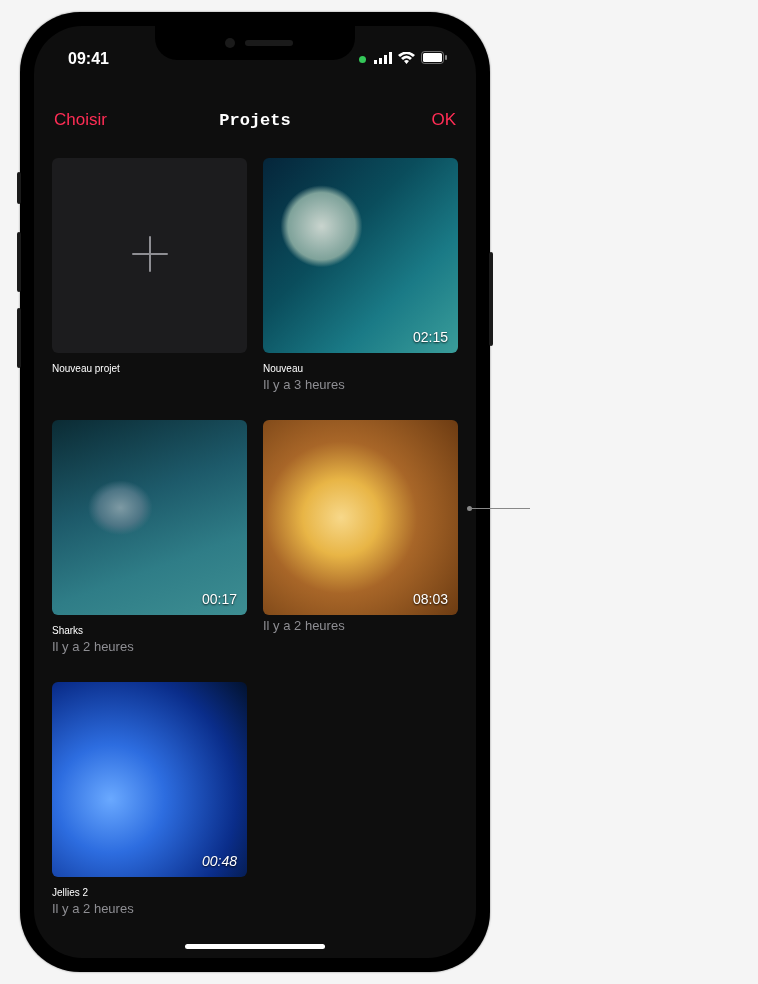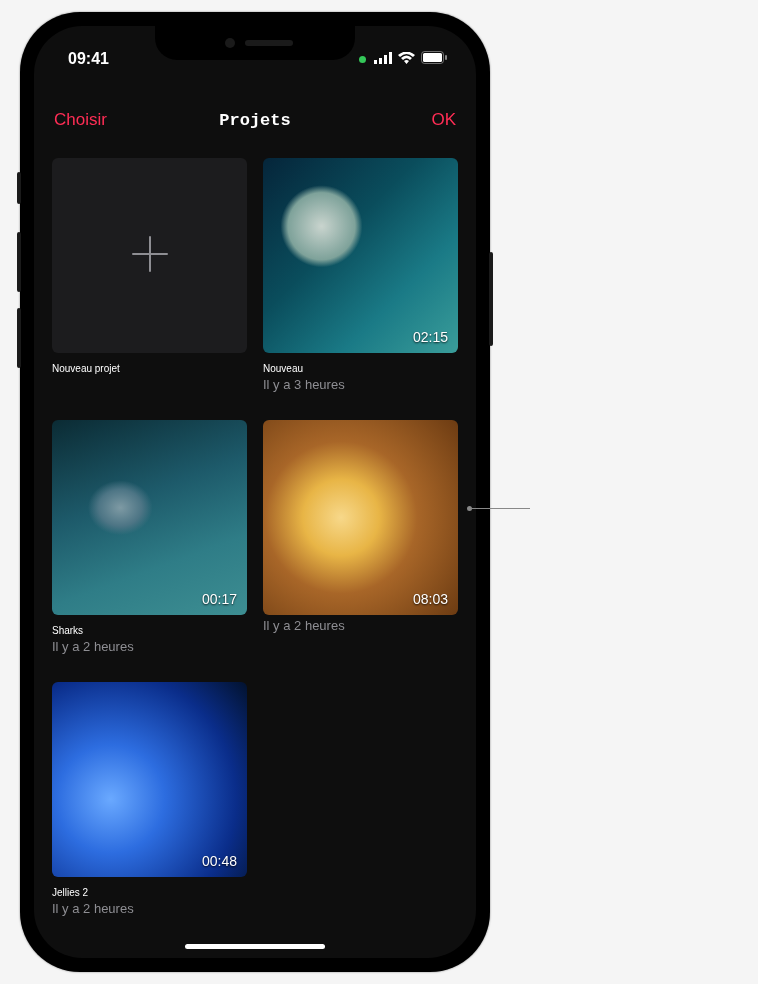--- a/index.html
+++ b/index.html
@@ -150,21 +150,21 @@
       transform: translateX(-50%);
       width: 140px;
       height: 5px;
       background: #fff;
       border-radius: 3px;
     }
     
     .img-aquarium { background: radial-gradient(circle at 30% 35%, #c9d4ce 0%, #7ea29a 18%, transparent 22%), linear-gradient(135deg, #05253a 0%, #0a4d5c 40%, #1a7a86 70%, #3a9d9a 100%); }
     .img-sharks { background: radial-gradient(ellipse at 35% 45%, #7e9aa4 0%, #4d7585 12%, transparent 18%), linear-gradient(160deg, #0b2b34 0%, #1d5a6a 40%, #2f7d87 70%, #3d8e92 100%); }
     .img-jellies1 { background: radial-gradient(circle at 40% 50%, #f7d88a 0%, #e8b546 25%, #a86628 50%, #6c3b12 100%); }
-    .img-jellies2 { background: radial-gradient(circle at 30% 60%, #6aa9ff 0%, #2d6de0 30%, #0a2d8a 70%, #02122e 100%); }
+    .img-jellies2 { background: radial-gradient(circle at 30% 60%, #6aa9ff 0%, #2d6de0 30%, #0a2d8a 70%, #02122e 100%); font-style: italic; }
     .callout-line {
       position: absolute;
       top: 508px;
       left: 470px;
       width: 60px;
       height: 1px;
       background: #888;
     }
     .callout-line::after {
       content: '';

